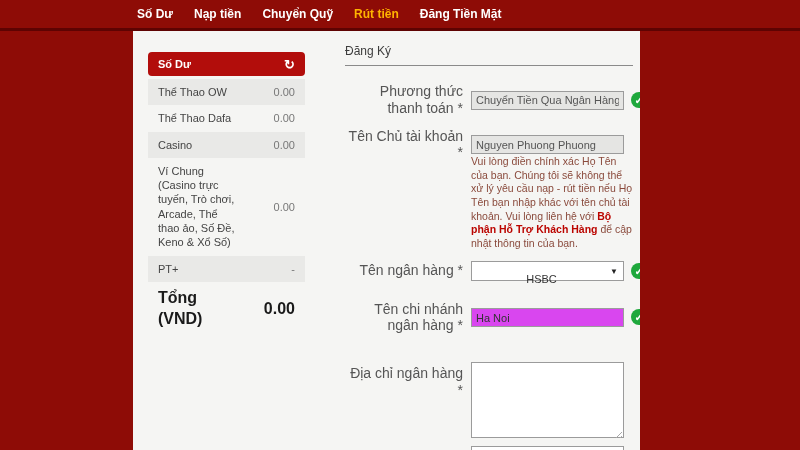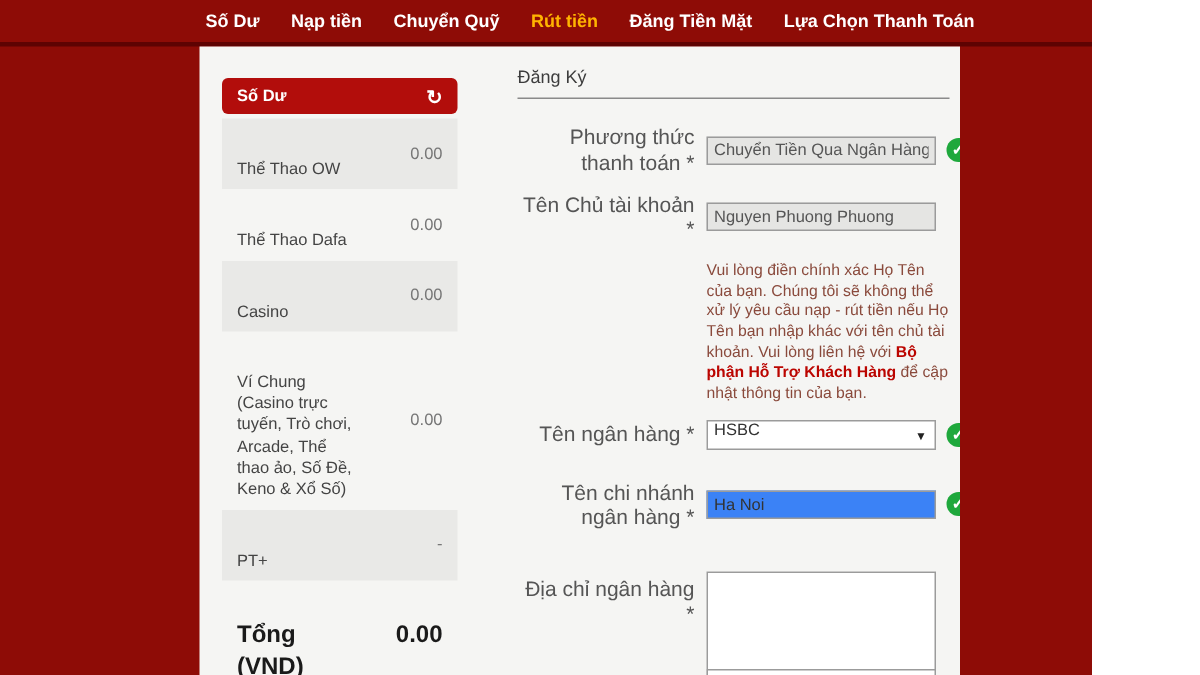--- a/index.html
+++ b/index.html
@@ -1,19 +1,19 @@
 <!DOCTYPE html>
 <html><head>
 <meta charset="utf-8">
 <style>
   * { margin:0; padding:0; box-sizing:border-box; }
   html,body { width:800px; height:450px; }
   body { font-family:"Liberation Sans", sans-serif; }
 
-  .page { position:relative; width:728px; height:450px; background:#8e0c06; overflow:hidden; }
+  .page { position:relative; width:800px; height:450px; background:#8e0c06; overflow:hidden; }
 
   
   .topnav {
     position:absolute; top:0; left:0; width:800px; height:31px;
     background:#8e0c06; border-bottom:3px solid #5e0302;
     display:flex; align-items:center; padding-left:137px; gap:21px;
   }
   .topnav .nav-item {
     color:#ffffff; font-size:12px; font-weight:bold; cursor:pointer; white-space:nowrap;
   }
@@ -32,46 +32,46 @@
     display:flex; align-items:center; justify-content:space-between;
     padding:0 10px; margin-bottom:3px;
   }
   .sidebar-header .hdr-label { color:#fff; font-size:11px; font-weight:bold; }
   .sidebar-header .refresh { color:#fff; font-size:13px; font-weight:bold; line-height:1; cursor:pointer; }
   .s-row {
     display:flex; justify-content:space-between; align-items:center;
     padding:6px 10px; font-size:11px;
   }
   .s-row.alt { background:#e9e9e7; }
-  .s-row .s-label { color:#444; max-width:84px; line-height:1.3;margin-top:21px; }
+  .s-row .s-label { color:#444; max-width:84px; line-height:1.3; }
   .s-row .s-value { color:#777; }
   .s-row.total .s-label, .s-row.total .s-value { color:#1a1a1a; font-weight:bold; font-size:16px; }
 
   
   .form { position:absolute; left:212px; top:13px; width:288px; }
   .form-title {
     font-size:12px; color:#3d3d3d; padding-bottom:7px;
     border-bottom:1px solid #8a8a8a; margin-bottom:17px;
   }
   .frow { display:flex; align-items:center; margin-bottom:11px; position:relative; }
   .frow.top { align-items:flex-start; }
   .frow label {
     width:126px; text-align:right; padding-right:8px;
     font-size:14px; color:#555; line-height:1.2; flex:none;
   }
   .frow.top label { padding-top:3px; }
   .ctl { width:153px; flex:none; position:relative; }
   .tb {
-    width:153px; height:19px; border:1px solid #9b9b9b; background:#3b82f6;
+    width:153px; height:19px; border:1px solid #9b9b9b; background:#d946ef;
     font-size:11px; color:#333; padding:0 4px; font-family:"Liberation Sans", sans-serif;
   }
   .tb:disabled, .tb.ro { background:#e5e5e3; color:#555; }
   .sel {
     width:153px; height:20px; border:1px solid #9b9b9b; background:#fff;
-    font-size:11px; color:#333; padding:0 16px 0 4px; position:relative; cursor:pointer;
+    font-size:11px; color:#333; padding:11px 16px 0 4px; position:relative; cursor:pointer;text-align:center;
   }
   .sel .sel-arrow {
     position:absolute; right:5px; top:6px; font-size:8px; color:#222; line-height:1;
   }
   .ta {
     width:153px; height:76px; border:1px solid #9b9b9b; background:#fff;
     resize:none; font-family:"Liberation Sans", sans-serif; font-size:11px; padding:2px 4px;
   }
   .ta-wrap { position:relative; }
   .resize-grip {
@@ -98,21 +98,20 @@
 <body>
 
 <div class="page">
 
   <div class="topnav">
     <span class="nav-item">Số Dư</span>
     <span class="nav-item">Nạp tiền</span>
     <span class="nav-item">Chuyển Quỹ</span>
     <span class="nav-item active">Rút tiền</span>
     <span class="nav-item">Đăng Tiền Mặt</span>
-    <span class="nav-item">Lựa Chọn Thanh Toán</span>
   </div>
 
   <div class="content">
 
     <div class="sidebar">
       <div class="sidebar-header">
         <span class="hdr-label">Số Dư</span>
         <span class="refresh">↻</span>
       </div>
       <div class="s-row alt">
@@ -145,21 +144,21 @@
       <div class="form-title">Đăng Ký</div>
 
       <div class="frow">
         <label>Phương thức thanh toán *</label>
         <div class="ctl">
           <input class="tb ro" type="text" readonly="" value="Chuyển Tiền Qua Ngân Hàng Địa" style="">
         </div>
         <span class="check">✓</span>
       </div>
 
-      <div class="frow" style="margin-bottom:20px;">
+      <div class="frow" style="margin-bottom:1px;">
         <label>Tên Chủ tài khoản *</label>
         <div class="ctl">
           <input class="tb ro" type="text" readonly="" value="Nguyen Phuong Phuong" style="">
         </div>
       </div>
 
       <div class="help"><span>Vui lòng điền chính xác Họ Tên của bạn. Chúng tôi sẽ không thể xử lý yêu cầu nạp - rút tiền nếu Họ Tên bạn nhập khác với tên chủ tài khoản. Vui lòng liên hệ với </span><span class="help-link">Bộ phận Hỗ Trợ Khách Hàng</span><span> để cập nhật thông tin của bạn.</span></div>
 
       <div class="frow" style="margin-bottom:20px;">
         <label>Tên ngân hàng *</label>

